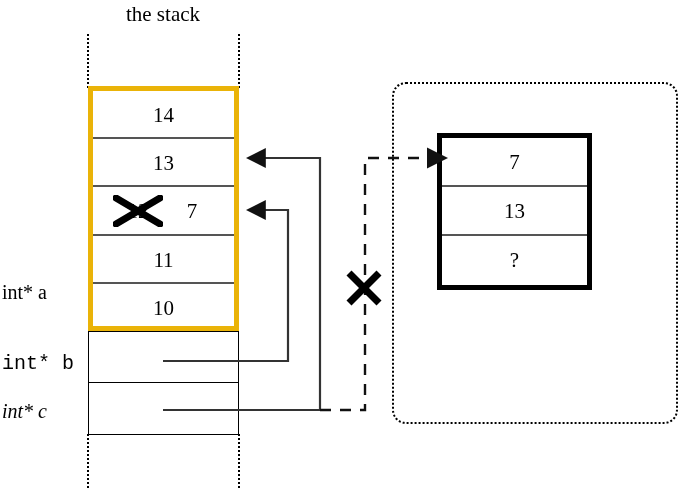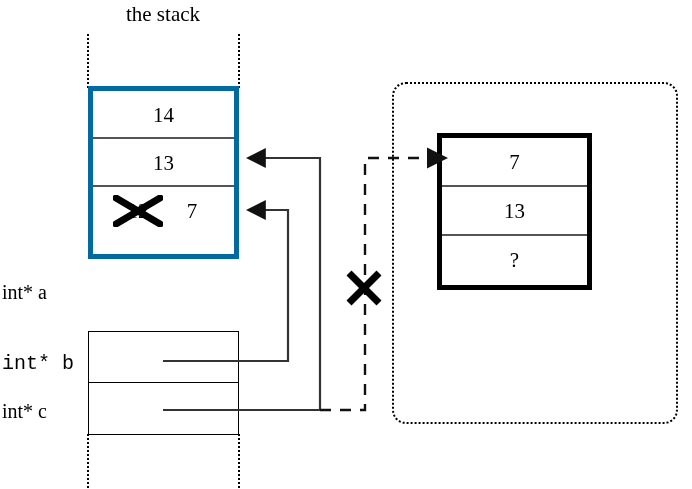--- a/index.html
+++ b/index.html
@@ -30,22 +30,22 @@
   }
   #stack-guide-left-top{left:87px;top:34px;height:54px;}
   #stack-guide-right-top{left:238px;top:34px;height:54px;}
   #stack-guide-left-bottom{left:87px;top:434px;height:54px;}
   #stack-guide-right-bottom{left:238px;top:434px;height:54px;}
 
   
   #stack-box{
     position:absolute;
     left:88px;top:86px;
-    width:151px;height:173px;
-    border:5px solid #0369a1;
+    width:151px;height:245px;
+    border:5px solid #eab308;
     box-sizing:border-box;
     background:#fff;
   }
   
   #stack-locals{
     position:absolute;
     left:88px;top:331px;
     width:151px;height:104px;
     border:1px solid #000;
     box-sizing:border-box;
@@ -87,21 +87,21 @@
 
   
   .vlabel{
     position:absolute;
     font-size:20px;
     white-space:nowrap;
     color:#000;
   }
   #label-a{left:2px;top:281px;text-align:center;}
   #label-b{left:2px;top:352px;font-family:Liberation Mono, monospace;}
-  #label-c{left:2px;top:400px;}
+  #label-c{left:2px;top:400px;font-style:italic;}
 
   
   #heap-region{
     position:absolute;
     left:392px;top:82px;
     width:286px;height:342px;
     border:2px dotted #000;
     border-radius:14px;
     box-sizing:border-box;
     background:transparent;
@@ -142,20 +142,22 @@
     <div class="cell">
       <div class="struck">
         <span>12</span>
         <svg class="xmark" viewBox="0 0 50 32">
           <line x1="3" y1="3" x2="47" y2="29" stroke="#000" stroke-width="7" stroke-linecap="round"></line>
           <line x1="47" y1="3" x2="3" y2="29" stroke="#000" stroke-width="7" stroke-linecap="round"></line>
         </svg>
       </div>
       <div class="newval">7</div>
     </div>
+    <div class="cell">11</div>
+    <div class="cell">10</div>
   </div>
 
   <div id="stack-locals">
     <div class="lcell"></div>
     <div class="lcell"></div>
   </div>
 
   <div class="vlabel" id="label-a">int* a</div>
   <div class="vlabel" id="label-b">int* b</div>
   <div class="vlabel" id="label-c">int* c</div>

